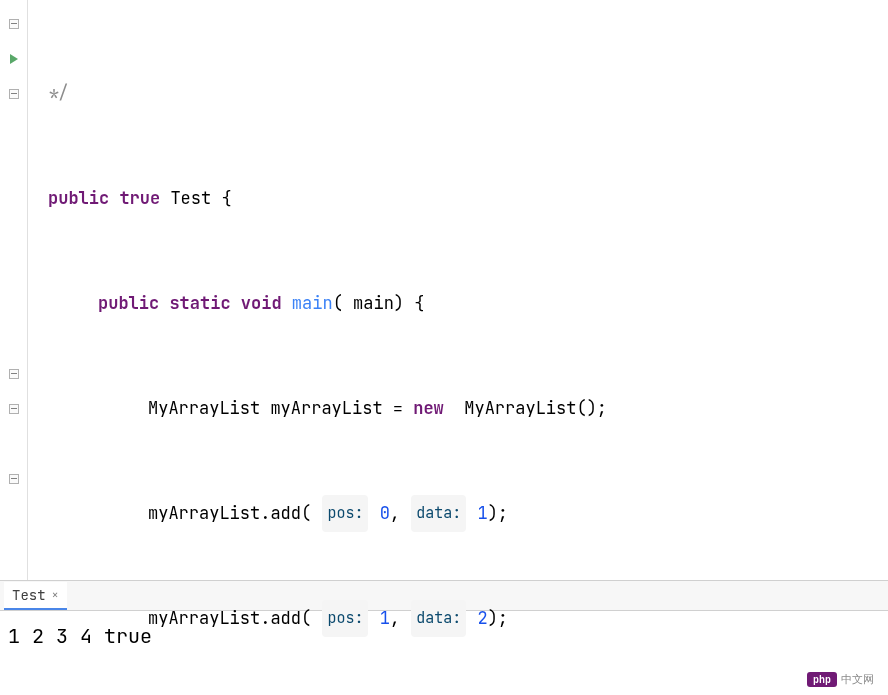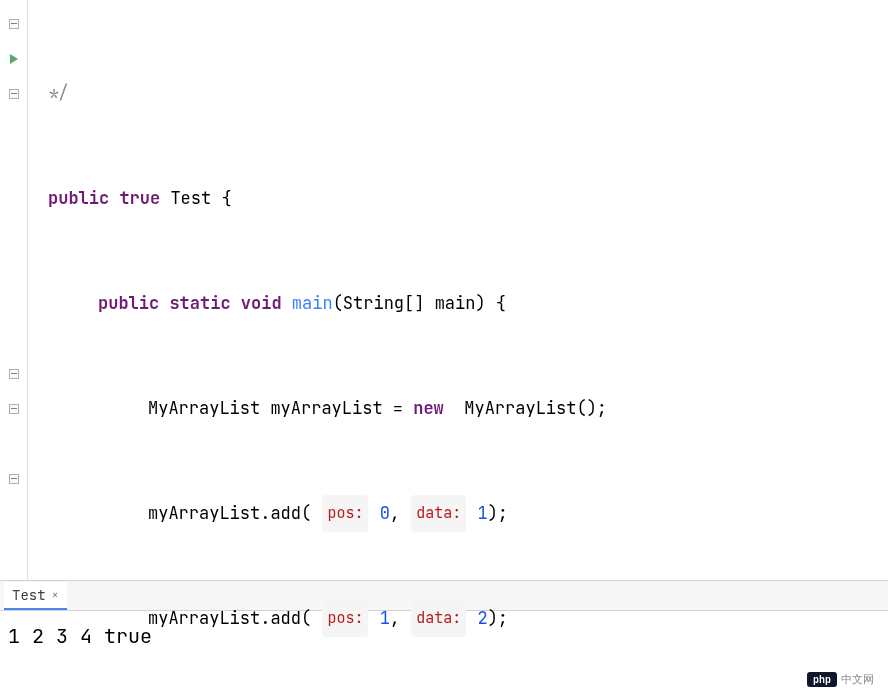--- a/index.html
+++ b/index.html
@@ -64,21 +64,21 @@
       height: 35px;
       display: flex;
       align-items: center;
     }
     .kw { color: #701a75; font-weight: bold; text-align: right; }
     .cls { color: #000000; }
     .method { color: #3b82f6; }
     .num { color: #1750eb; }
     .comment-end { color: #8c8c8c; }
     .hint {
-      color: #b91c1c;
+      color: #0c4a6e;
       background: #f5f5f5;
       border-radius: 4px;
       padding: 1px 5px;
       font-size: 15px;
       margin: 16px 1px;
     }
     .paren { color: #000000; }
     .dot { color: #000000; }
     .bottom-panel {
       border-top: 1px solid #d0d0d0;
@@ -121,21 +121,21 @@
       display: flex;
       align-items: center;
       gap: 4px;
       font-size: 11px;
       color: #888;
       background: rgba(255,255,255,0.9);
       padding: 2px 6px;
       border-radius: 3px;
     }
     .watermark-badge {
-      background: #0f172a;
+      background: #701a75;
       color: #fff;
       padding: 1px 6px;
       border-radius: 3px;
       font-size: 10px;
       font-weight: bold;
     }
     .indent1 { padding-left: 14px; }
     .indent2 { padding-left: 64px; }
     .indent3 { padding-left: 114px; }
     .run-icon {
@@ -175,21 +175,21 @@
       </div>
     <div class="gutter-icon"></div>
     <div class="gutter-icon">
         <div class="fold-icon minus"></div>
       </div>
     <div class="gutter-icon"></div>
   </div>
   <div class="code-area">
     <div class="code-line indent1"><span class="comment-end">*/</span></div>
     <div class="code-line indent1"><span class="kw">public</span><span> </span><span class="kw">true</span><span> </span><span class="cls">Test</span><span> {</span></div>
-    <div class="code-line indent2"><span class="kw">public</span><span> </span><span class="kw">static</span><span> </span><span class="kw">void</span><span> </span><span class="method">main</span><span class="paren">(</span><span>String[]</span><span> </span><span>main</span><span class="paren">) {</span></div>
+    <div class="code-line indent2"><span class="kw">public</span><span> </span><span class="kw">static</span><span> </span><span class="kw">void</span><span> </span><span class="method">main</span><span class="paren">(</span><span> </span><span>main</span><span class="paren">) {</span></div>
     <div class="code-line indent3"><span>MyArrayList</span><span> </span><span>myArrayList</span><span> = </span><span class="kw">new</span><span>  </span><span>MyArrayList</span><span class="paren">();</span></div>
     <div class="code-line indent3"><span>myArrayList</span><span class="dot">.</span><span>add</span><span class="paren">(</span><span> </span><span class="hint">pos:</span><span> </span><span class="num">0</span><span>, </span><span class="hint">data:</span><span> </span><span class="num">1</span><span class="paren">);</span></div>
     <div class="code-line indent3"><span>myArrayList</span><span class="dot">.</span><span>add</span><span class="paren">(</span><span> </span><span class="hint">pos:</span><span> </span><span class="num">1</span><span>, </span><span class="hint">data:</span><span> </span><span class="num">2</span><span class="paren">);</span></div>
     
     
     
     
     
     
     

